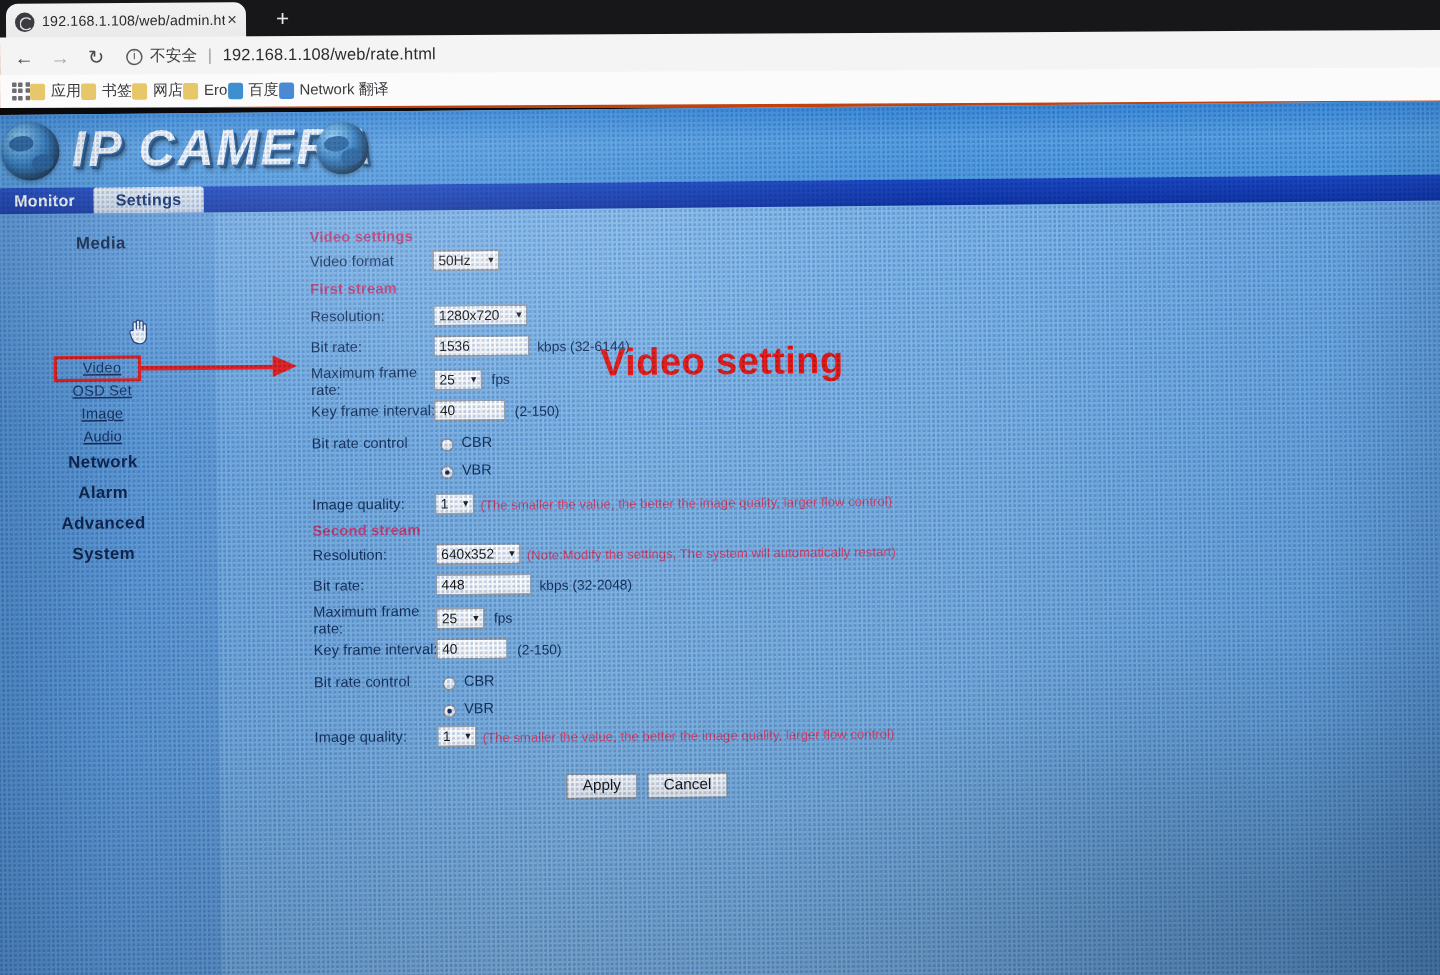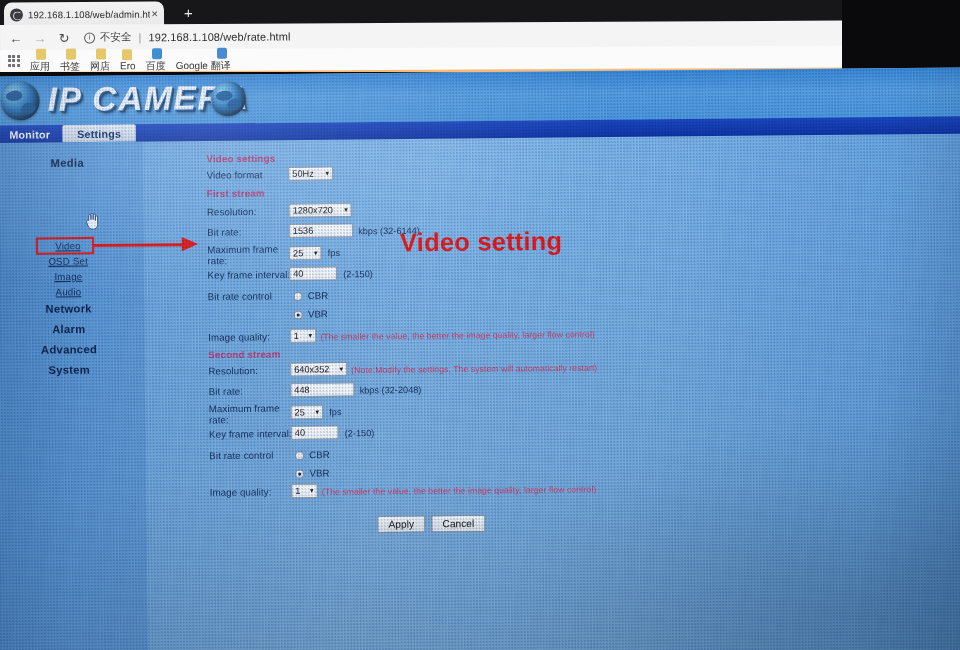--- a/index.html
+++ b/index.html
@@ -15,22 +15,22 @@
     position: relative;
     width: 960px; height: 650px;
     overflow: hidden;
     background: #0a0a0c;
   }
 
   
   .browser-chrome {
     position: absolute;
     left: 0; top: 0;
-    width: 842px; height: 72px;
-    background: #fdba74;
+    width: 960px; height: 72px;
+    background: #c2410c;
     overflow: hidden;
   }
   .tabstrip {
     position: absolute;
     left: 0; top: 0; width: 960px; height: 26px;
     background: #17171a;
   }
   .tab {
     position: absolute;
     left: 4px; top: 2px;
@@ -123,23 +123,21 @@
   .apps-grid {
     margin-left: 8px;
     width: 12px; height: 12px;
     display: grid;
     grid-template-columns: repeat(3, 3px);
     grid-template-rows: repeat(3, 3px);
     gap: 1.4px;
   }
   .apps-grid i { background: #6d6d72; border-radius: 0.5px; display:block; }
   .bm {
-    display: flex; align-items: flex-end;
-    margin-left: 10px;
-    flex-direction: column;
+    display: flex; align-items: center;
   }
   .bm-ico {
     width: 10px; height: 11px;
     background: #e6c76a;
     border-radius: 1.5px;
     margin-right: 4px;
   }
   .bm-ico.blue { background: #3e8ed0; border-radius: 2px; }
   .bm-ico.g { background: #4a8ad4; border-radius: 2px; }
   .bm-label { font-size: 10px; color: #39393c; white-space: nowrap; }
@@ -476,21 +474,21 @@
       <span class="bm">
         <span class="bm-ico"></span>
         <span class="bm-label">Ero</span>
       </span>
       <span class="bm">
         <span class="bm-ico blue"></span>
         <span class="bm-label">百度</span>
       </span>
       <span class="bm">
         <span class="bm-ico g"></span>
-        <span class="bm-label">Google 翻译</span>
+        <span class="bm-label">Network 翻译</span>
       </span>
     </div>
   </div>
 
   <div id="page">
 
     <div class="layer">
 
       <div class="cam-header">
         <div class="globe left"></div>

